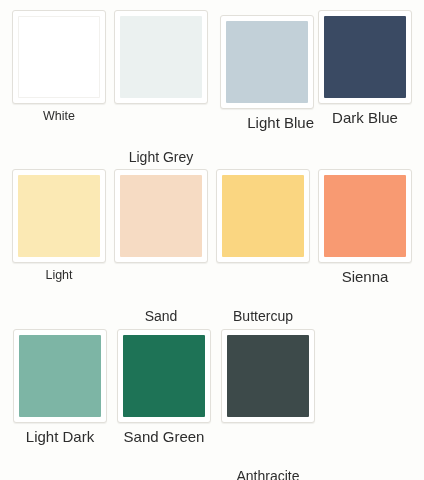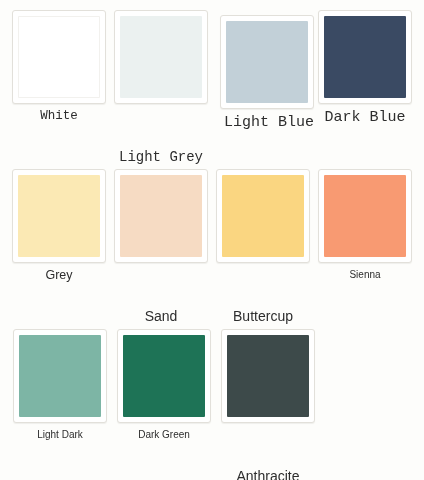--- a/index.html
+++ b/index.html
@@ -63,26 +63,26 @@
 
   .swatch-label {
     margin-top: 6px;
     color: #2d2d2d;
     text-align: center;
     line-height: 1.1;
     white-space: nowrap;
   }
 
   
-  .lbl-sm  { font-size: 10px; }
+  .lbl-sm  { font-size: 15px; }
   .lbl-md  { font-size: 12.5px; }
   .lbl-lg  { font-size: 14px; margin-top: 46px; }
   .lbl-xl  { font-size: 15px; }
 
-  .row-1 { margin-bottom: 4px; font-family: Liberation Mono, monospace; }
+  .row-1 { margin-bottom: 4px; }
   .row-2 { margin-bottom: 4px; }
   .row-3 { margin-bottom: 4px; }
 
   
   .nudge-1 { margin-top: 0px; }
   .nudge-2 { margin-top: 5px; align-items: flex-end; }
   .nudge-3 { margin-top: 0; }
 </style>
 </head>
 <body style="background-color: rgb(253, 253, 251);">
@@ -120,21 +120,21 @@
     </div>
 
   </div>
 
   <div class="swatch-row row-2">
 
     <div class="swatch-cell nudge-1">
       <div class="swatch-card" style="background-color: rgb(255, 255, 255); border-color: rgb(226, 224, 218);">
         <span class="swatch-chip" style="background-color: rgb(251, 233, 180);"></span>
       </div>
-      <div class="swatch-label lbl-md">Grey</div>
+      <div class="swatch-label lbl-md">Light</div>
     </div>
 
     <div class="swatch-cell nudge-1">
       <div class="swatch-card" style="background-color: rgb(255, 255, 255); border-color: rgb(226, 224, 218);">
         <span class="swatch-chip" style="background-color: rgb(246, 219, 195);"></span>
       </div>
       <div class="swatch-label lbl-lg">Sand</div>
     </div>
 
     <div class="swatch-cell nudge-1">
@@ -159,21 +159,21 @@
       <div class="swatch-card" style="background-color: rgb(255, 255, 255); border-color: rgb(226, 224, 218);">
         <span class="swatch-chip" style="background-color: rgb(125, 181, 165);"></span>
       </div>
       <div class="swatch-label lbl-sm">Light Dark</div>
     </div>
 
     <div class="swatch-cell nudge-1">
       <div class="swatch-card" style="background-color: rgb(255, 255, 255); border-color: rgb(226, 224, 218);">
         <span class="swatch-chip" style="background-color: rgb(30, 115, 86);"></span>
       </div>
-      <div class="swatch-label lbl-sm">Dark Green</div>
+      <div class="swatch-label lbl-sm">Sand Green</div>
     </div>
 
 
     <div class="swatch-cell nudge-1">
       <div class="swatch-card" style="background-color: rgb(255, 255, 255); border-color: rgb(226, 224, 218);">
         <span class="swatch-chip" style="background-color: rgb(61, 74, 74);"></span>
       </div>
       <div class="swatch-label lbl-lg">Anthracite</div>
     </div>
 

